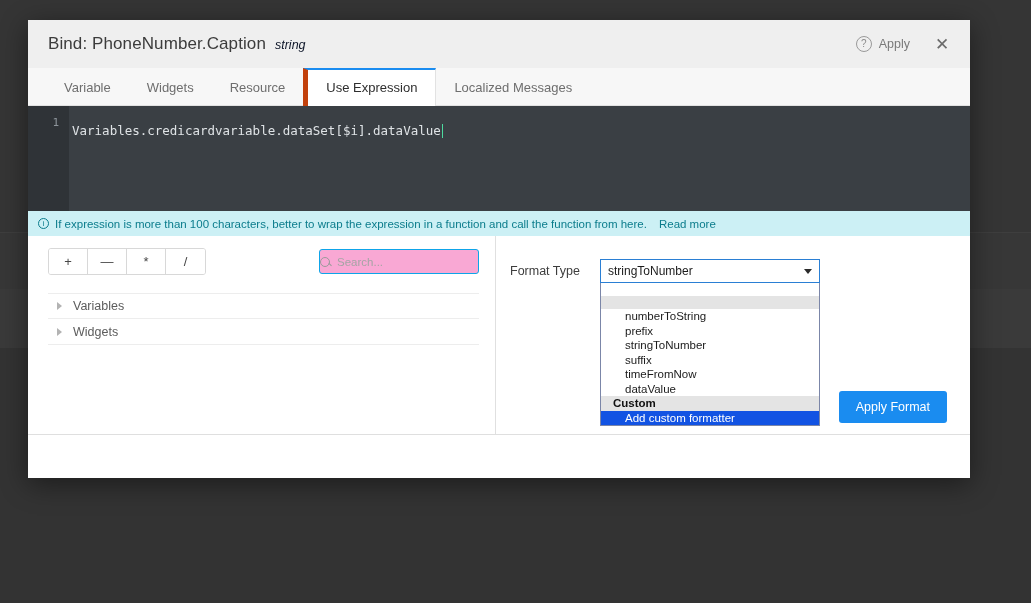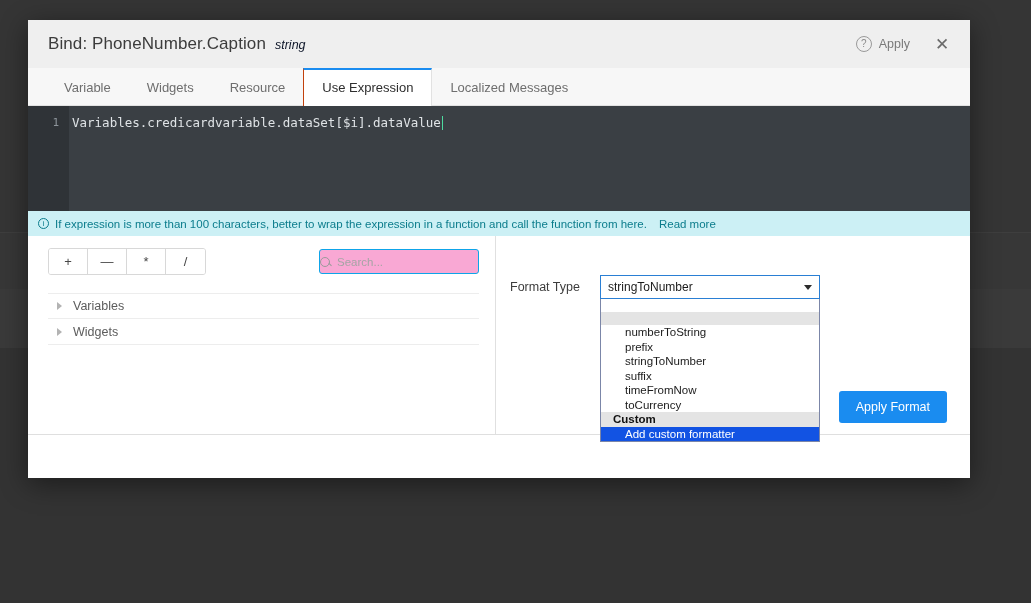--- a/index.html
+++ b/index.html
@@ -71,41 +71,41 @@
     display: flex; align-items: center;
     padding: 0 18px;
     font-size: 13px; color: #6e6e6e; cursor: pointer;
     border-top: 2px solid transparent;
     position: relative;
   }
   .tab.active {
     background: #ffffff;
     color: #2e2e2e;
     border-top: 2px solid #1a8cf0;
-    border-left: 1px solid #c2410c;
+    border-left: 5px solid #c2410c;
     border-right: 1px solid #e2e2e2;
     margin-bottom: -1px;
     padding-bottom: 1px;
   }
 
   
   .editor {
     height: 105px; background: #3a3f44;
     display: flex; flex: 0 0 auto;
     font-family: "DejaVu Sans Mono", monospace;
   }
   .gutter {
     width: 41px; background: #2f3337; flex: 0 0 auto;
     padding-top: 8px;
   }
   .gutter .ln {
     color: #8d949a; font-size: 11px; text-align: right;
     padding-right: 10px; line-height: 18px;
   }
-  .code-area { flex: 1; padding-top: 8px; padding-left: 3px; position: relative; }
+  .code-area { flex: 1; padding-top: 16px; padding-left: 3px; position: relative; }
   .code-line {
     color: #dfe3e6; font-size: 12.5px; line-height: 18px;
     white-space: pre; display: flex; align-items: center;
   }
   .caret {
     display: inline-block; width: 1px; height: 14px;
     background: #4ddba0; margin-left: 1px;
   }
 
   
@@ -173,21 +173,21 @@
   .tree-row:first-child { border-top: 1px solid #ededed; }
   .caret-right {
     width: 0; height: 0; margin-right: 11px; margin-left: 9px;
     border-left: 5px solid #b3b3b3;
     border-top: 4px solid transparent;
     border-bottom: 4px solid transparent;
   }
   .tree-label { font-size: 12.5px; color: #5c5c5c; }
 
   
-  .fmt-row { display: flex; align-items: center; padding: 23px 0 0 14px; margin-top: 16px; }
+  .fmt-row { display: flex; align-items: center; padding: 23px 0 0 14px; }
   .fmt-label { font-size: 12.5px; color: #3d3d3d; width: 80px; flex: 0 0 auto; }
   .select-wrap { position: relative; width: 220px; margin-left: 10px; }
   .select-box {
     height: 24px; border: 1.5px solid #2a7fd4; background: #ffffff;
     display: flex; align-items: center; padding: 0 7px;
     font-size: 12px; color: #1b1b1b; cursor: pointer;
   }
   .select-value { flex: 1; }
   .select-arrow {
     width: 0; height: 0;
@@ -339,21 +339,21 @@
             <span class="select-arrow"></span>
           </div>
           <div class="dropdown">
             <div class="dd-blank"></div>
             <div class="dd-group-empty"></div>
             <div class="dd-item">numberToString</div>
             <div class="dd-item">prefix</div>
             <div class="dd-item">stringToNumber</div>
             <div class="dd-item">suffix</div>
             <div class="dd-item">timeFromNow</div>
-            <div class="dd-item">toCurrency</div>
+            <div class="dd-item">dataValue</div>
             <div class="dd-group">Custom</div>
             <div class="dd-item selected">Add custom formatter</div>
           </div>
         </div>
       </div>
       <button class="apply-btn">Apply Format</button>
     </div>
   </div>
 
   <div class="preview-strip"></div>

